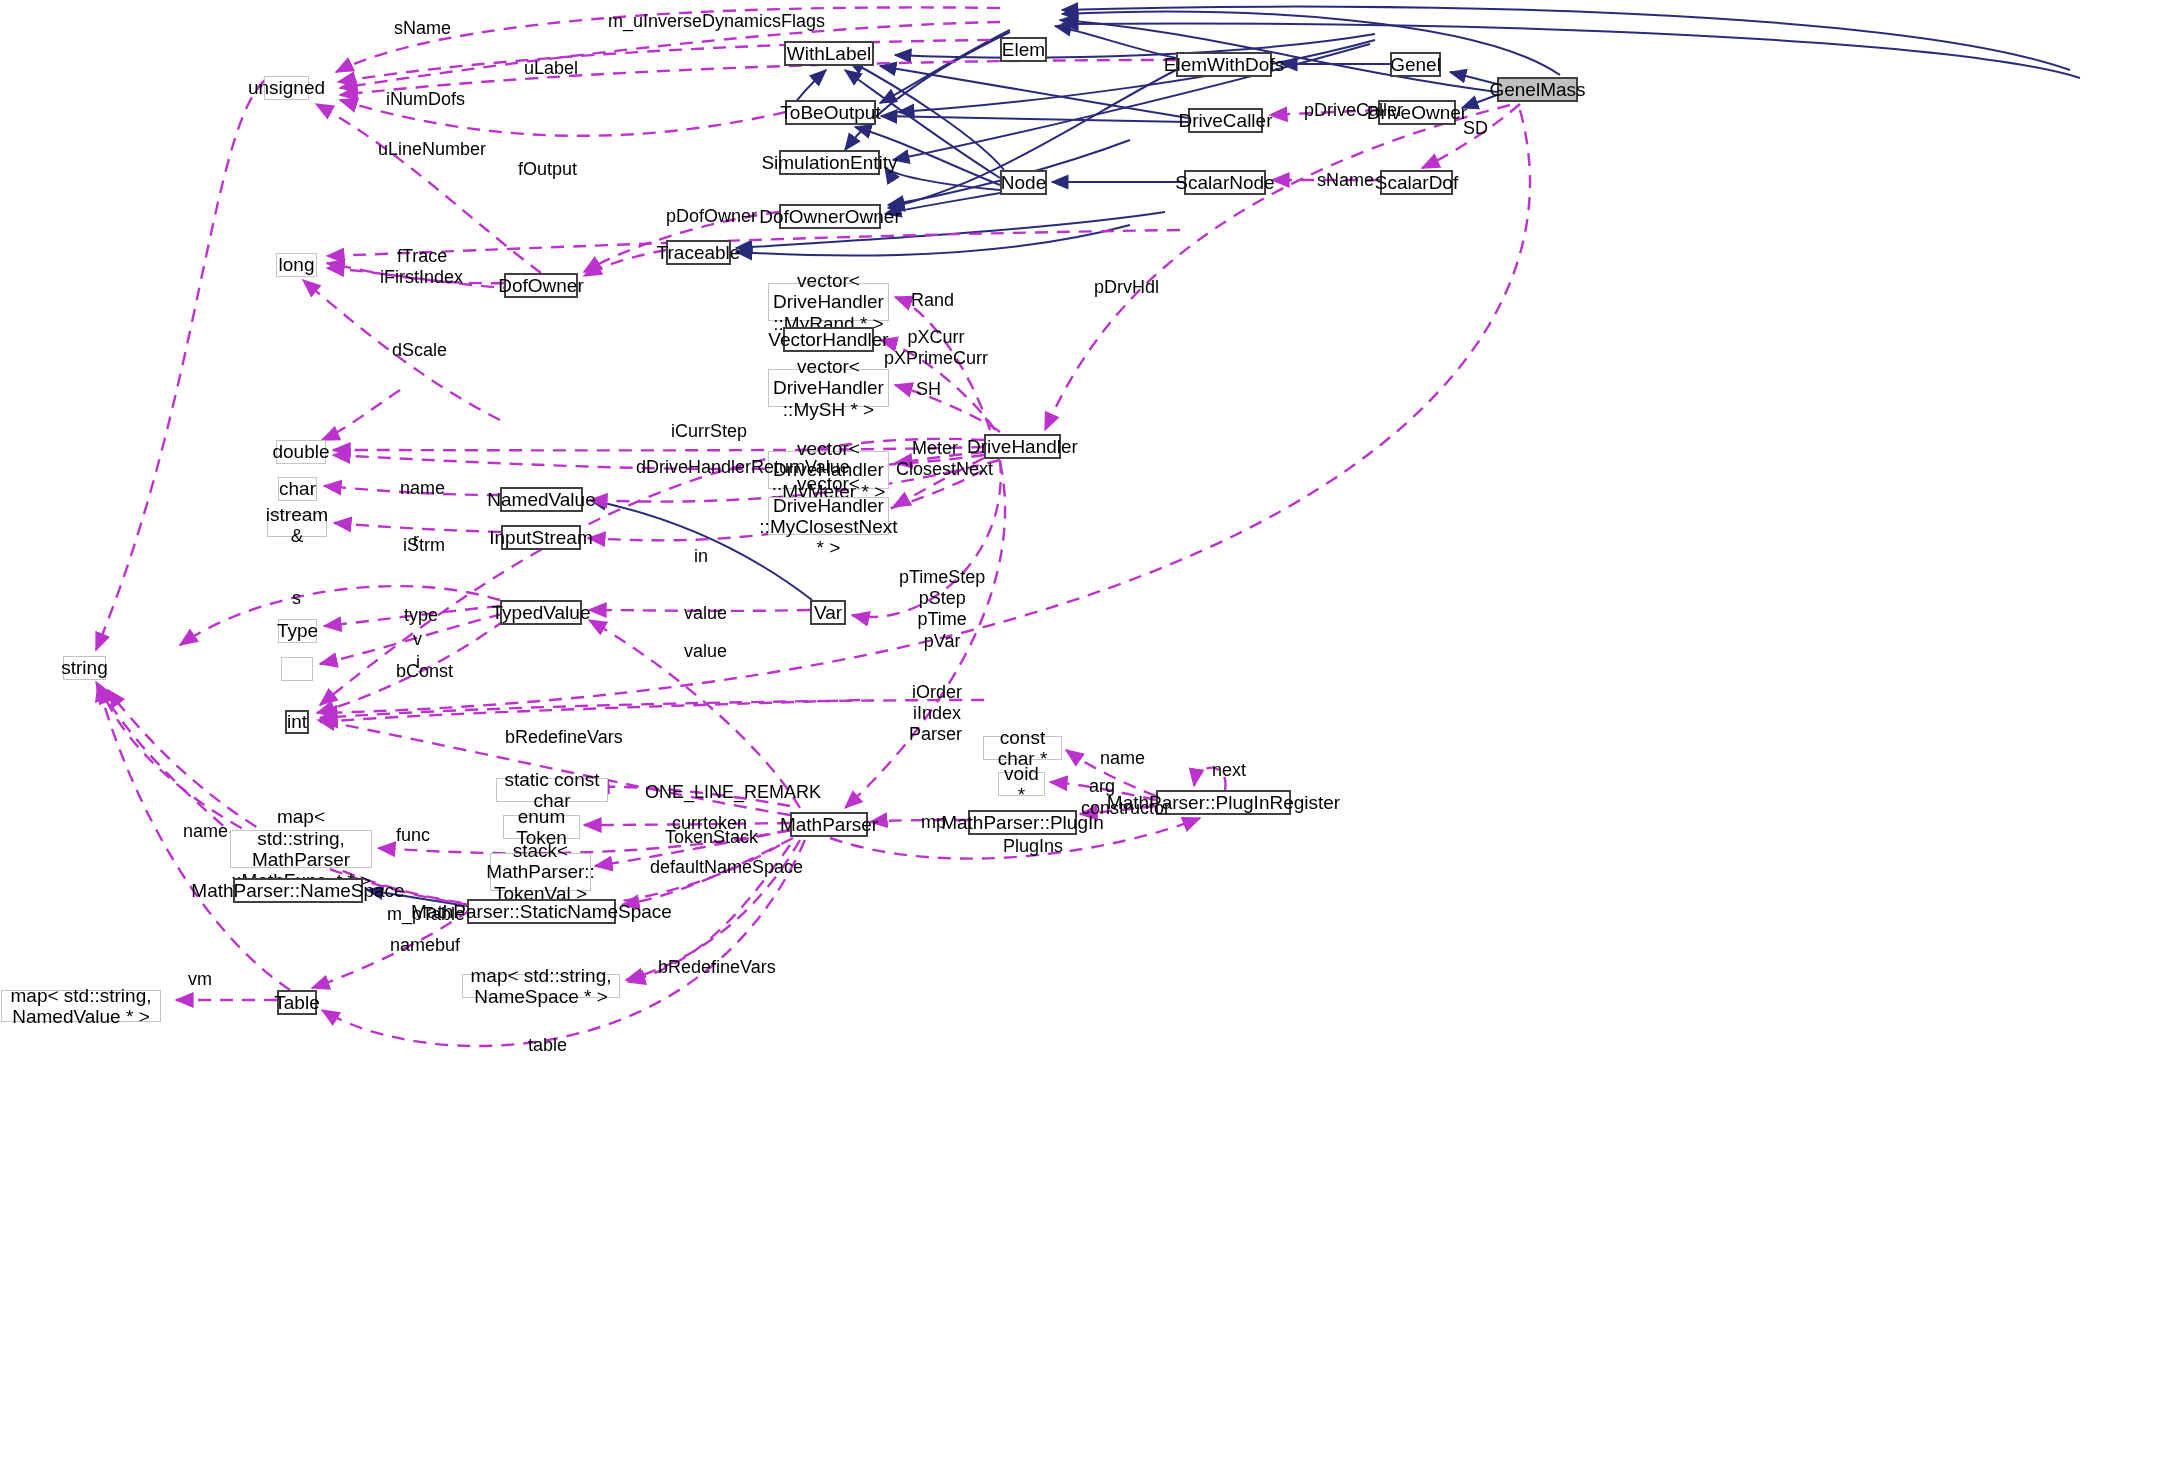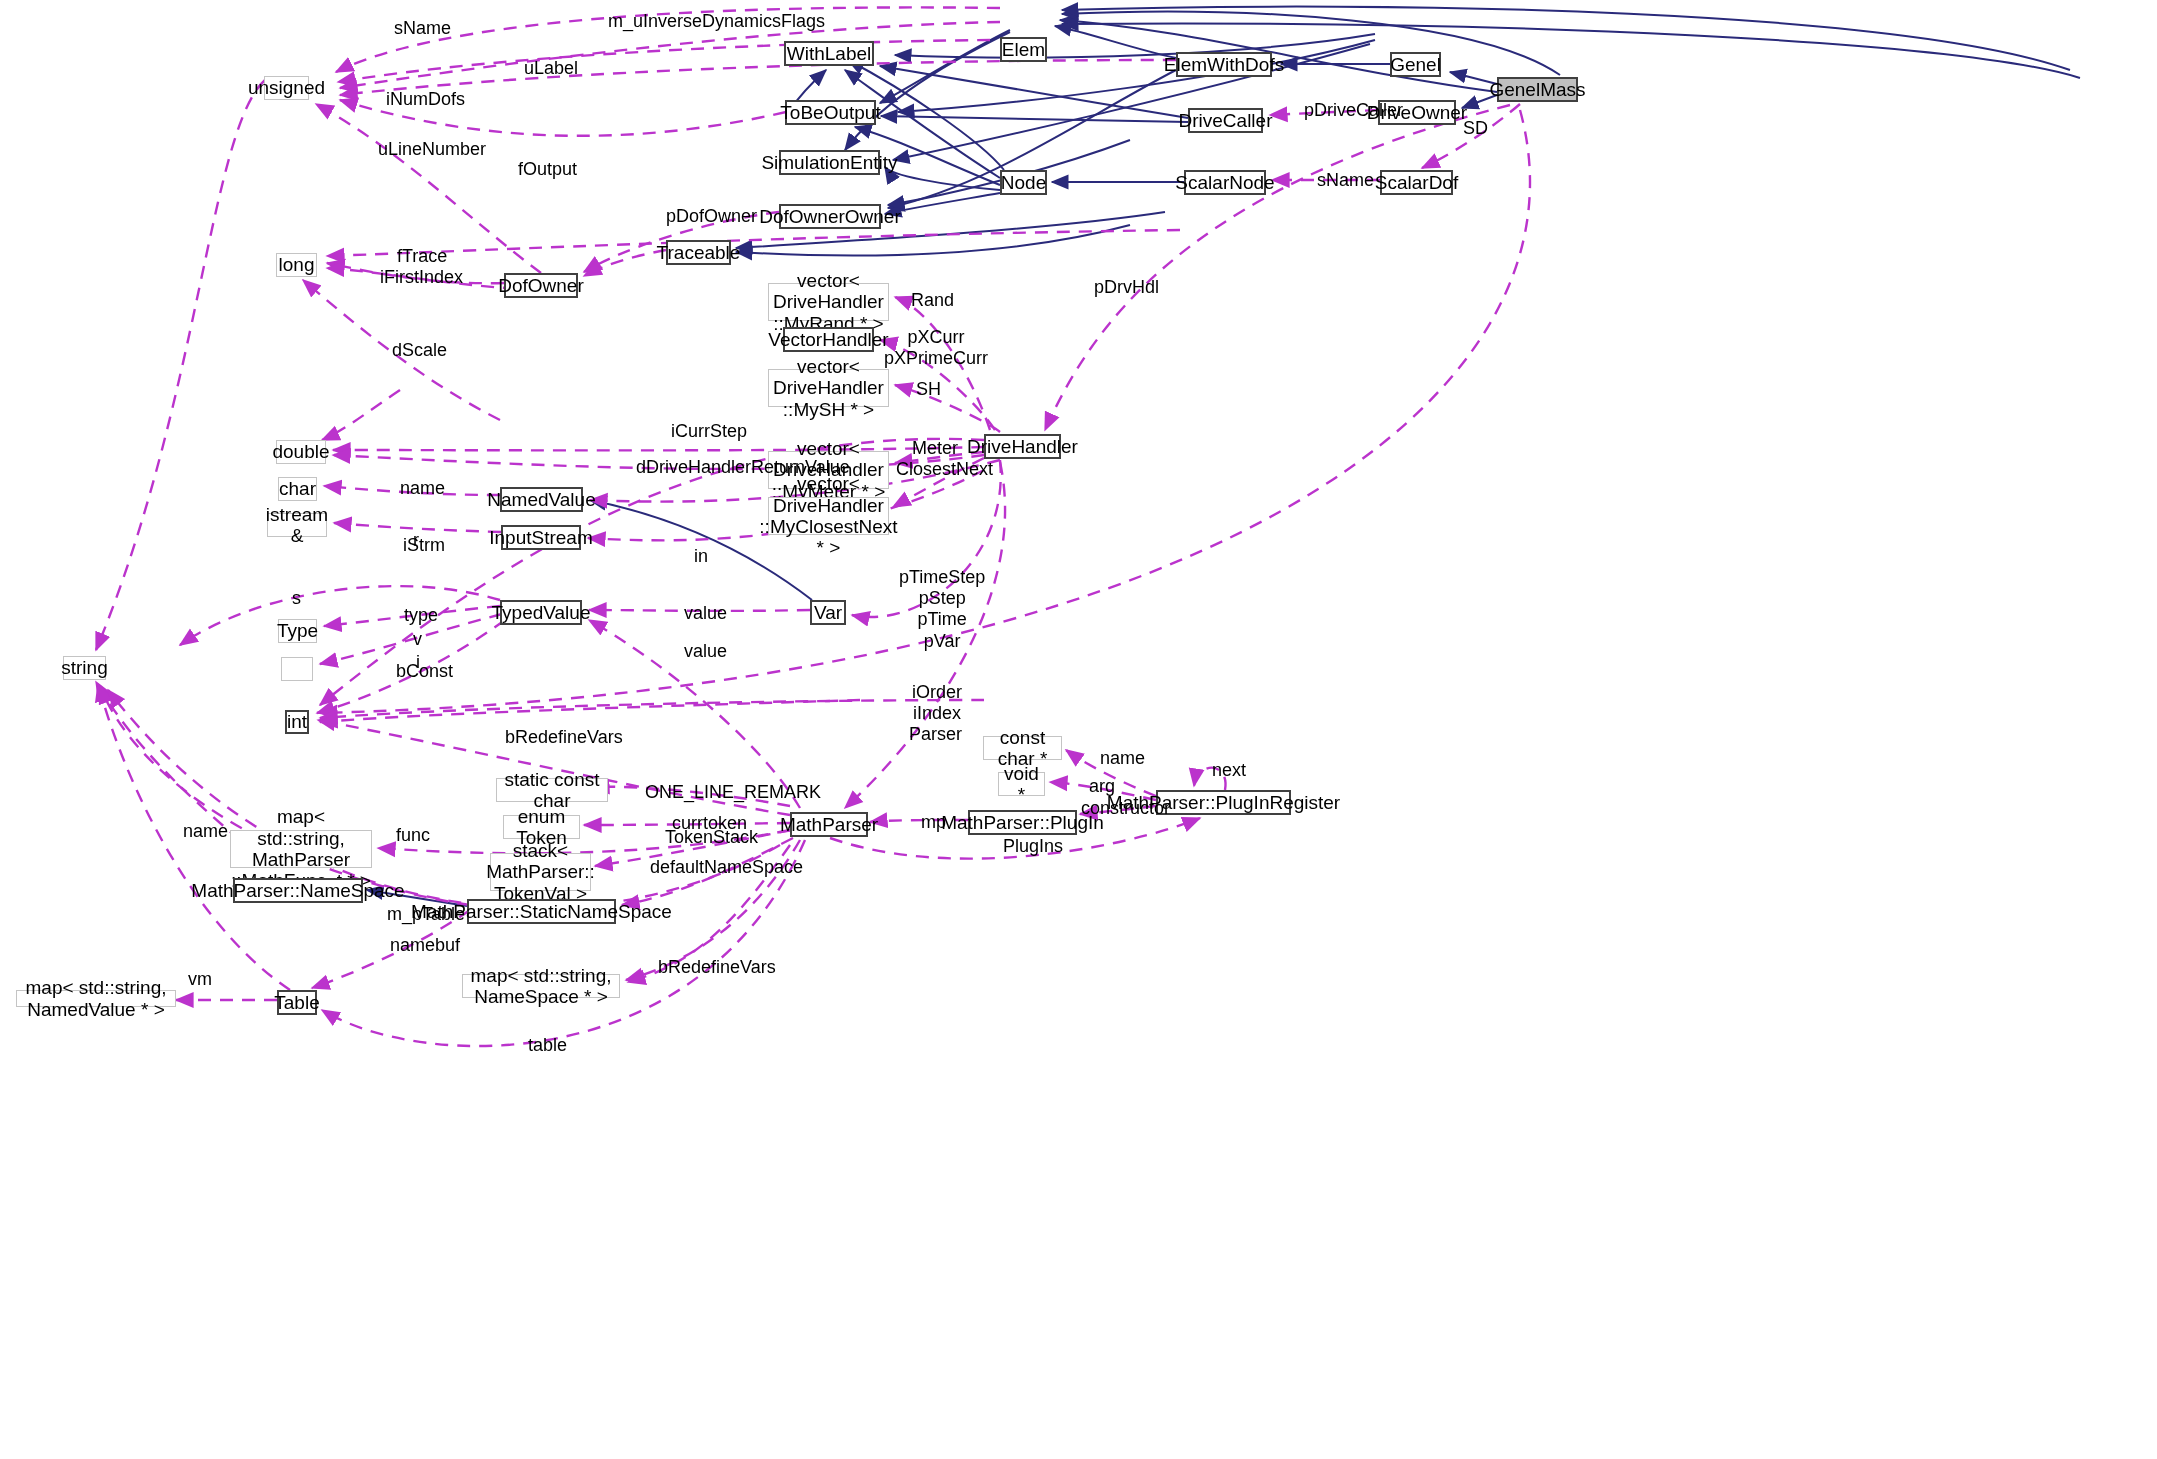--- a/index.html
+++ b/index.html
@@ -288,21 +288,21 @@
       <div class="node-box faint" style="left: 503px; top: 815px; width: 77px; height: 24px;">enum Token</div>
       <div class="node-box solid" style="left: 790px; top: 812px; width: 78px; height: 25px;">MathParser</div>
       <div class="node-box solid" style="left: 968px; top: 810px; width: 109px; height: 25px;">MathParser::PlugIn</div>
       <div class="node-box faint" style="left: 230px; top: 830px; width: 142px; height: 38px;">map&lt; std::string, MathParser
 ::MathFunc_t * &gt;</div>
       <div class="node-box faint" style="left: 490px; top: 853px; width: 101px; height: 38px;">stack&lt; MathParser::
 TokenVal &gt;</div>
       <div class="node-box solid" style="left: 233px; top: 878px; width: 130px; height: 25px;">MathParser::NameSpace</div>
       <div class="node-box solid" style="left: 467px; top: 899px; width: 149px; height: 25px;">MathParser::StaticNameSpace</div>
       <div class="node-box faint" style="left: 462px; top: 974px; width: 158px; height: 24px;">map&lt; std::string, NameSpace * &gt;</div>
-      <div class="node-box faint" style="left: 16px; top: 990px; width: 160px; height: 17px;">map&lt; std::string, NamedValue * &gt;</div>
+      <div class="node-box faint" style="left: 1px; top: 990px; width: 160px; height: 32px;">map&lt; std::string, NamedValue * &gt;</div>
       <div class="node-box solid" style="left: 277px; top: 990px; width: 40px; height: 25px;">Table</div>
     </div>
   <div id="labels-layer">
       <div class="edge-label" style="left: 394px; top: 18px;">sName</div>
       <div class="edge-label" style="left: 608px; top: 11px;">m_uInverseDynamicsFlags</div>
       <div class="edge-label" style="left: 524px; top: 58px;">uLabel</div>
       <div class="edge-label" style="left: 386px; top: 89px;">iNumDofs</div>
       <div class="edge-label" style="left: 1304px; top: 100px;">pDriveCaller</div>
       <div class="edge-label" style="left: 1463px; top: 118px;">SD</div>
       <div class="edge-label" style="left: 378px; top: 139px;">uLineNumber</div>

